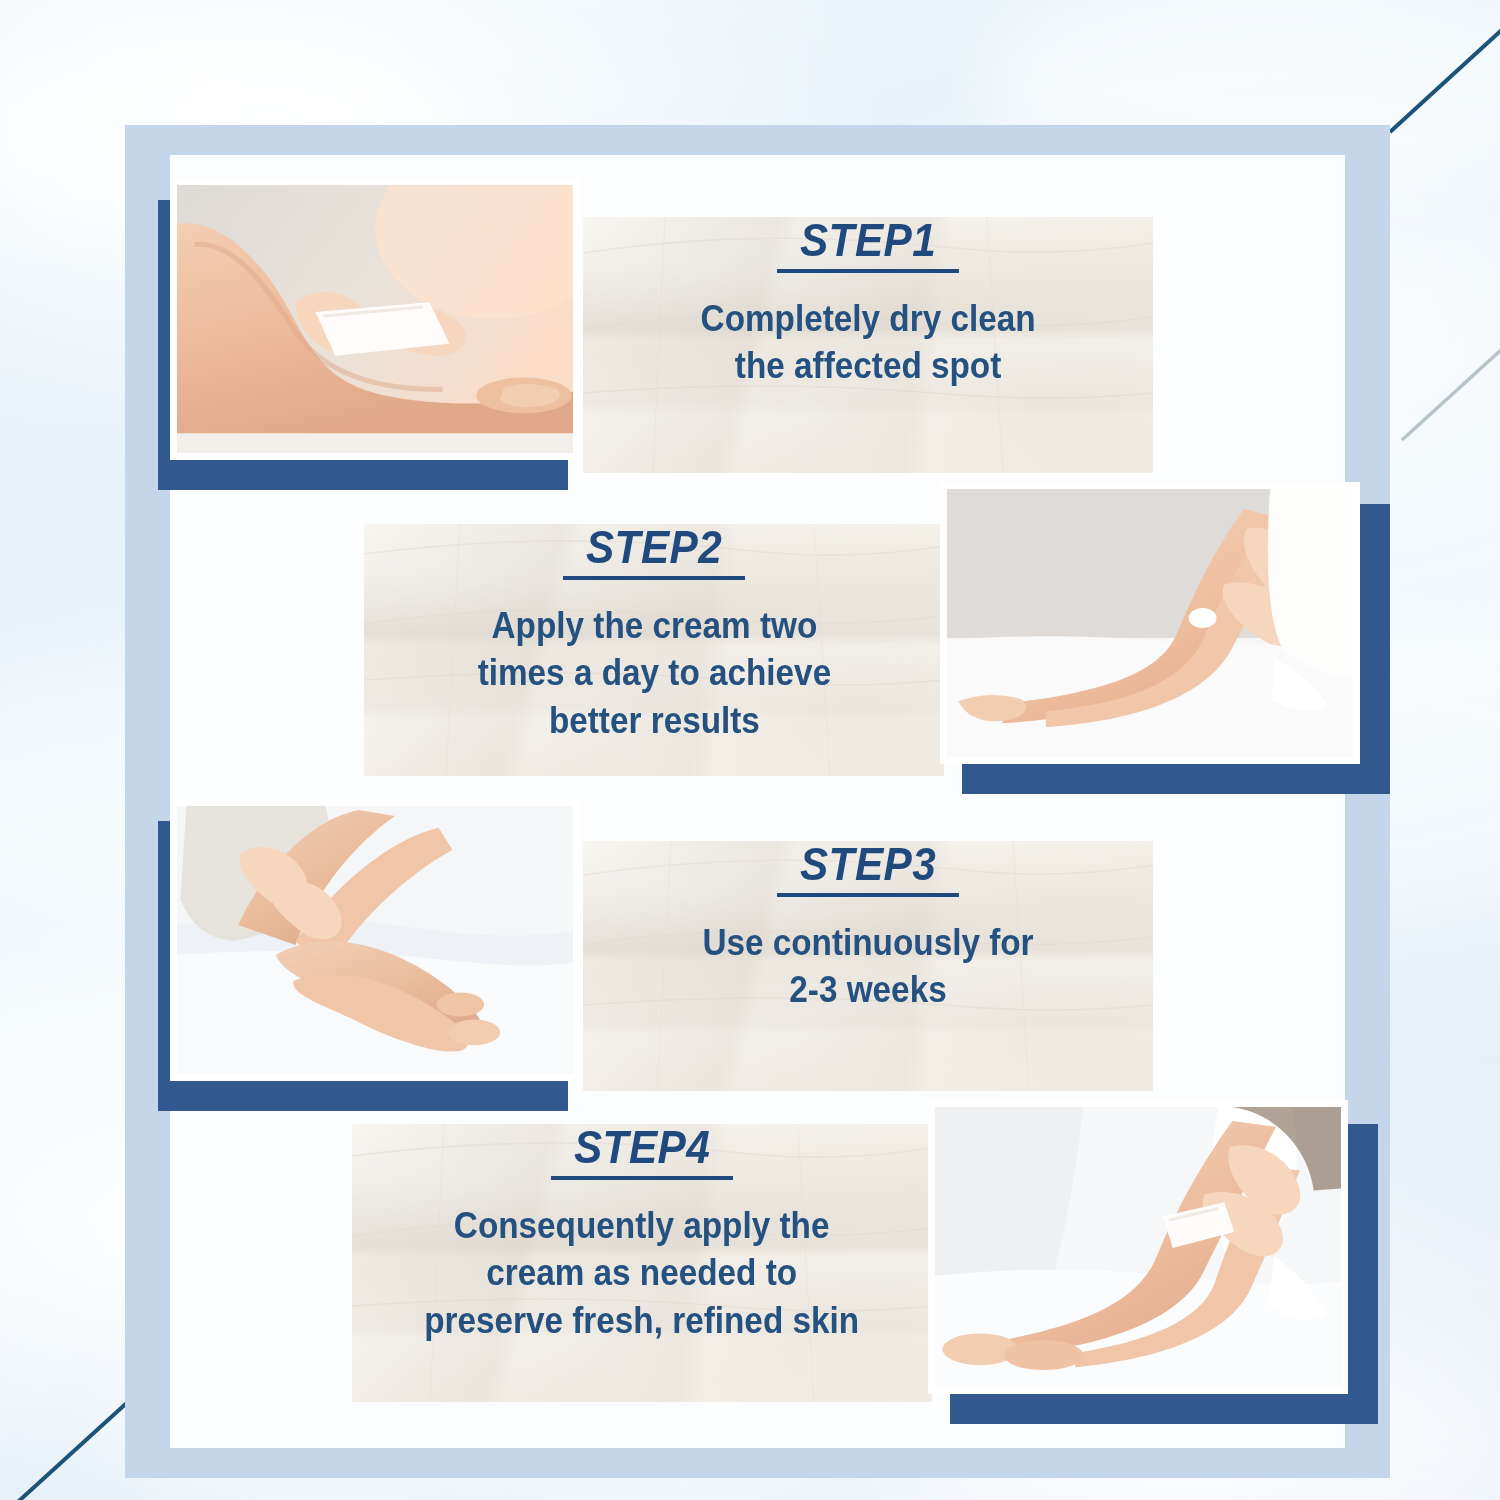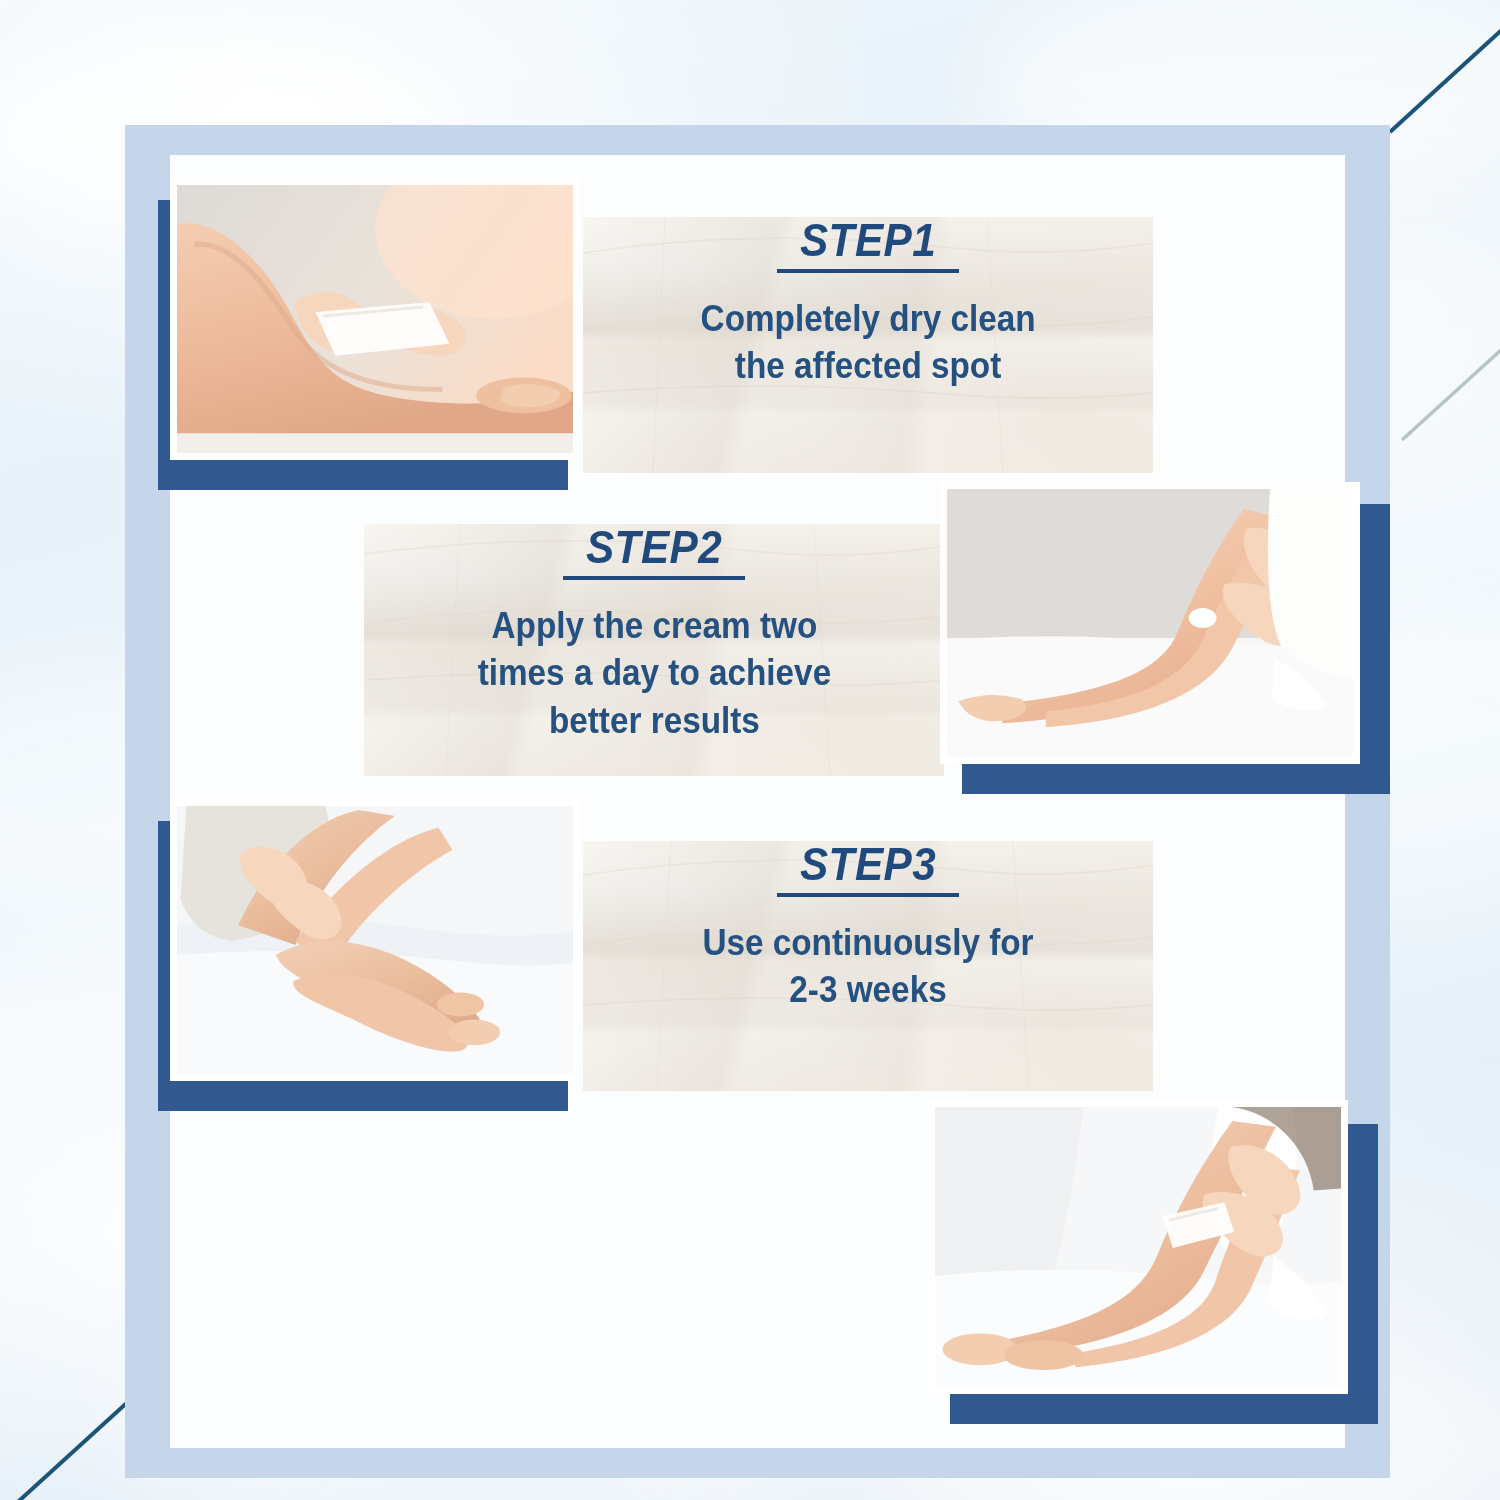--- a/index.html
+++ b/index.html
@@ -299,20 +299,34 @@
       </svg>
       <div class="step-title">STEP3</div>
       <div class="title-rule" style="width:182px;"></div>
       <div class="step-desc">Use continuously for
 2-3 weeks</div>
     </div>
   </div>
 
   <div class="step-row" style="left:0; top:0; width:1500px; height:1500px;">
 
+    <div class="text-panel" style="left:352px; top:1112px; width:580px; height:278px;">
+      <svg class="panel-texture" viewBox="0 0 580 278" preserveAspectRatio="none">
+        <path d="M0 32 Q190 8 380 28 Q480 40 580 24" fill="none" stroke="#ded6cb" stroke-width="1.6" opacity=".8"></path>
+        <path d="M0 112 Q160 88 340 106 Q470 118 580 104" fill="none" stroke="#ded6cb" stroke-width="1.4" opacity=".7"></path>
+        <path d="M0 182 Q200 168 370 182 Q480 192 580 182" fill="none" stroke="#d8cfc4" stroke-width="1.6" opacity=".65"></path>
+        <path d="M92 0 L78 278" stroke="#e0d8cd" stroke-width="1.2" opacity=".5"></path>
+        <path d="M446 0 L462 278" stroke="#e0d8cd" stroke-width="1.2" opacity=".5"></path>
+      </svg>
+      <div class="step-title">STEP4</div>
+      <div class="title-rule" style="width:182px;"></div>
+      <div class="step-desc">Consequently apply the
+cream as needed to
+preserve fresh, refined skin</div>
+    </div>
 
     <div class="photo-wrap" style="left:928px; top:1100px; width:440px; height:320px;">
       <div class="photo-accent" style="left:22px; top:24px; width:428px; height:300px;"></div>
       <div class="photo-mat" style="left:0; top:0; width:420px; height:294px;">
         <div class="photo">
           <svg viewBox="0 0 410 282" preserveAspectRatio="xMidYMid slice" style="width:100%;height:100%;display:block;">
             <defs>
               <linearGradient id="skin4" x1="0.1" y1="0" x2="0.8" y2="1">
                 <stop offset="0" stop-color="#f4d1b8"></stop>
                   <stop offset="0.55" stop-color="#edbd9e"></stop>

